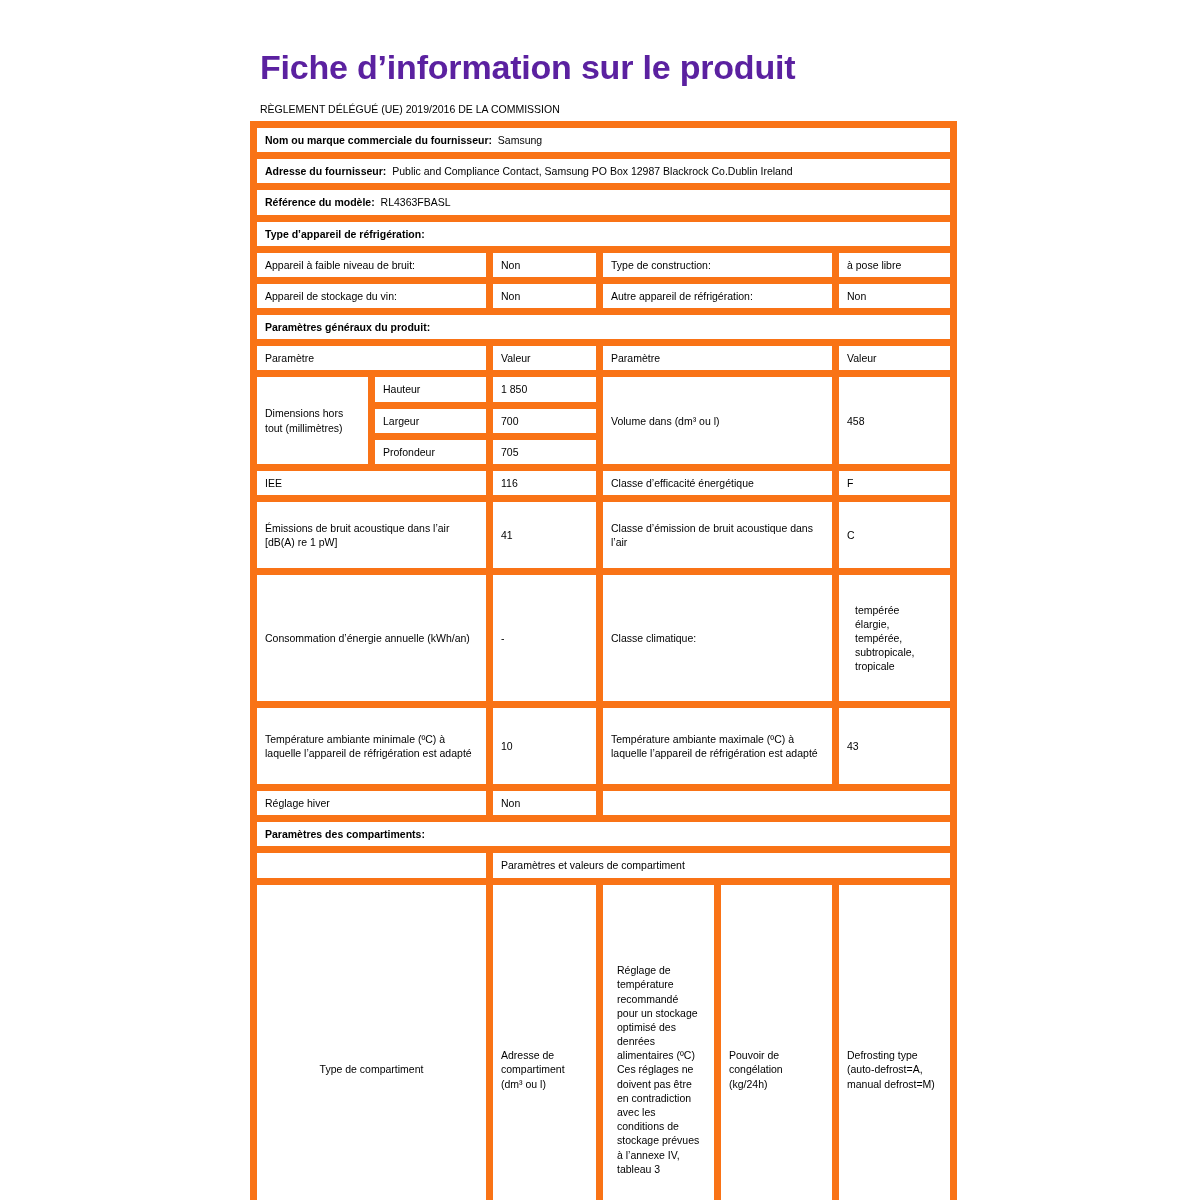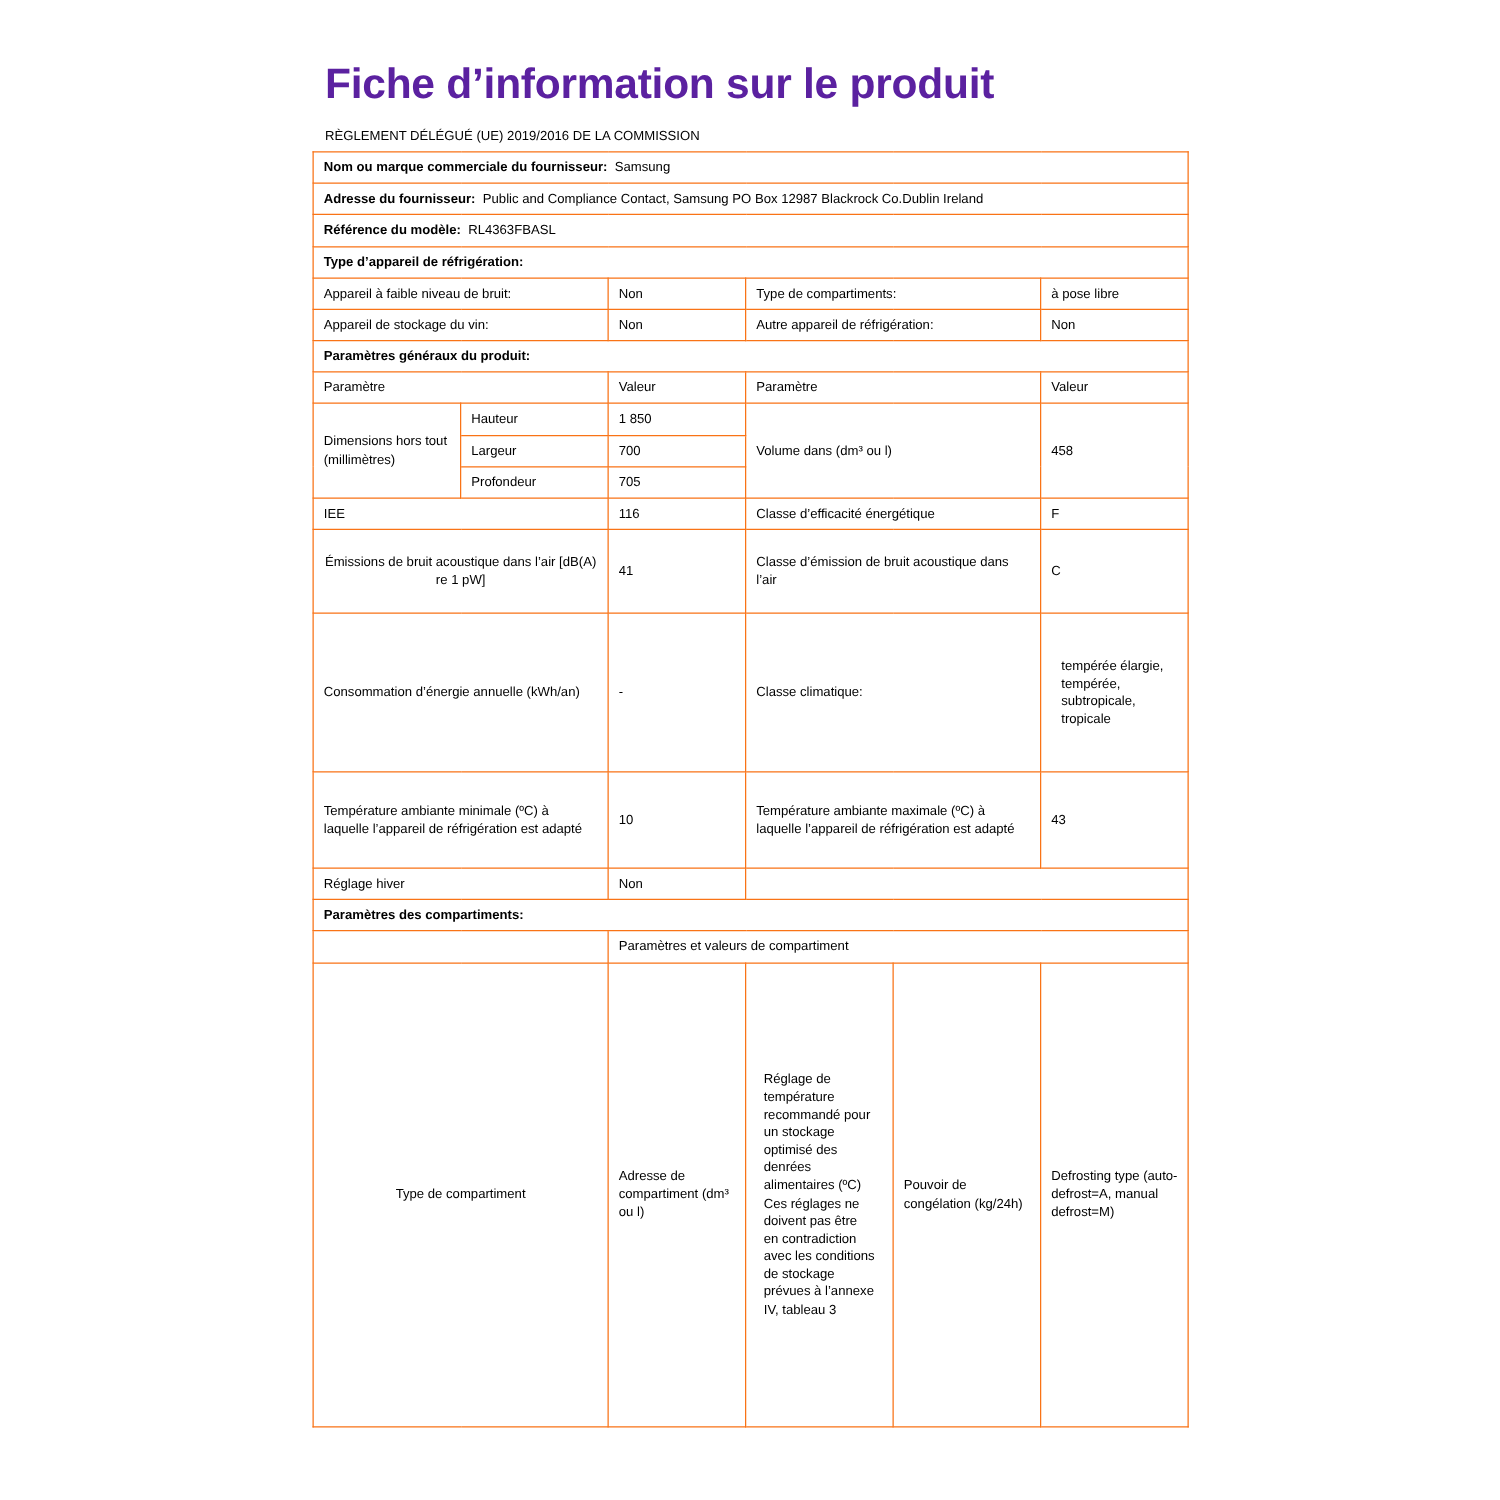--- a/index.html
+++ b/index.html
@@ -31,29 +31,29 @@
     font-size: 10.5px;
     margin: 16px 0 6px 10px;
     color: #000;
   }
   table.doc {
     border-collapse: collapse;
     width: 700px;
     table-layout: fixed;
   }
   table.doc td {
-    border: 1px solid #f97316;
+    border: 7px solid #f97316;
     font-size: 10.5px;
     padding: 5px 8px;
     vertical-align: middle;
     line-height: 1.35;
   }
   .b { font-weight: bold; }
   .c { text-align: left; }
-  .tall { height: 56px; text-align: center; }
+  .tall { height: 56px; }
   .footer {
     width: 700px;
     text-align: right;
     font-size: 10px;
     margin-top: 10px;
     padding-right: 4px;
     box-sizing: border-box;
   }
   .compartment-head td {
     text-align: left;
@@ -100,21 +100,21 @@
       </td>
     </tr>
 
     <tr>
       <td colspan="6" class="b">Type d’appareil de réfrigération:</td>
     </tr>
 
     <tr>
       <td colspan="2">Appareil à faible niveau de bruit:</td>
       <td class="c">Non</td>
-      <td colspan="2">Type de compartiments:</td>
+      <td colspan="2">Type de construction:</td>
       <td class="c">à pose libre</td>
     </tr>
 
     <tr>
       <td colspan="2">Appareil de stockage du vin:</td>
       <td class="c">Non</td>
       <td colspan="2">Autre appareil de réfrigération:</td>
       <td class="c">Non</td>
     </tr>
 

